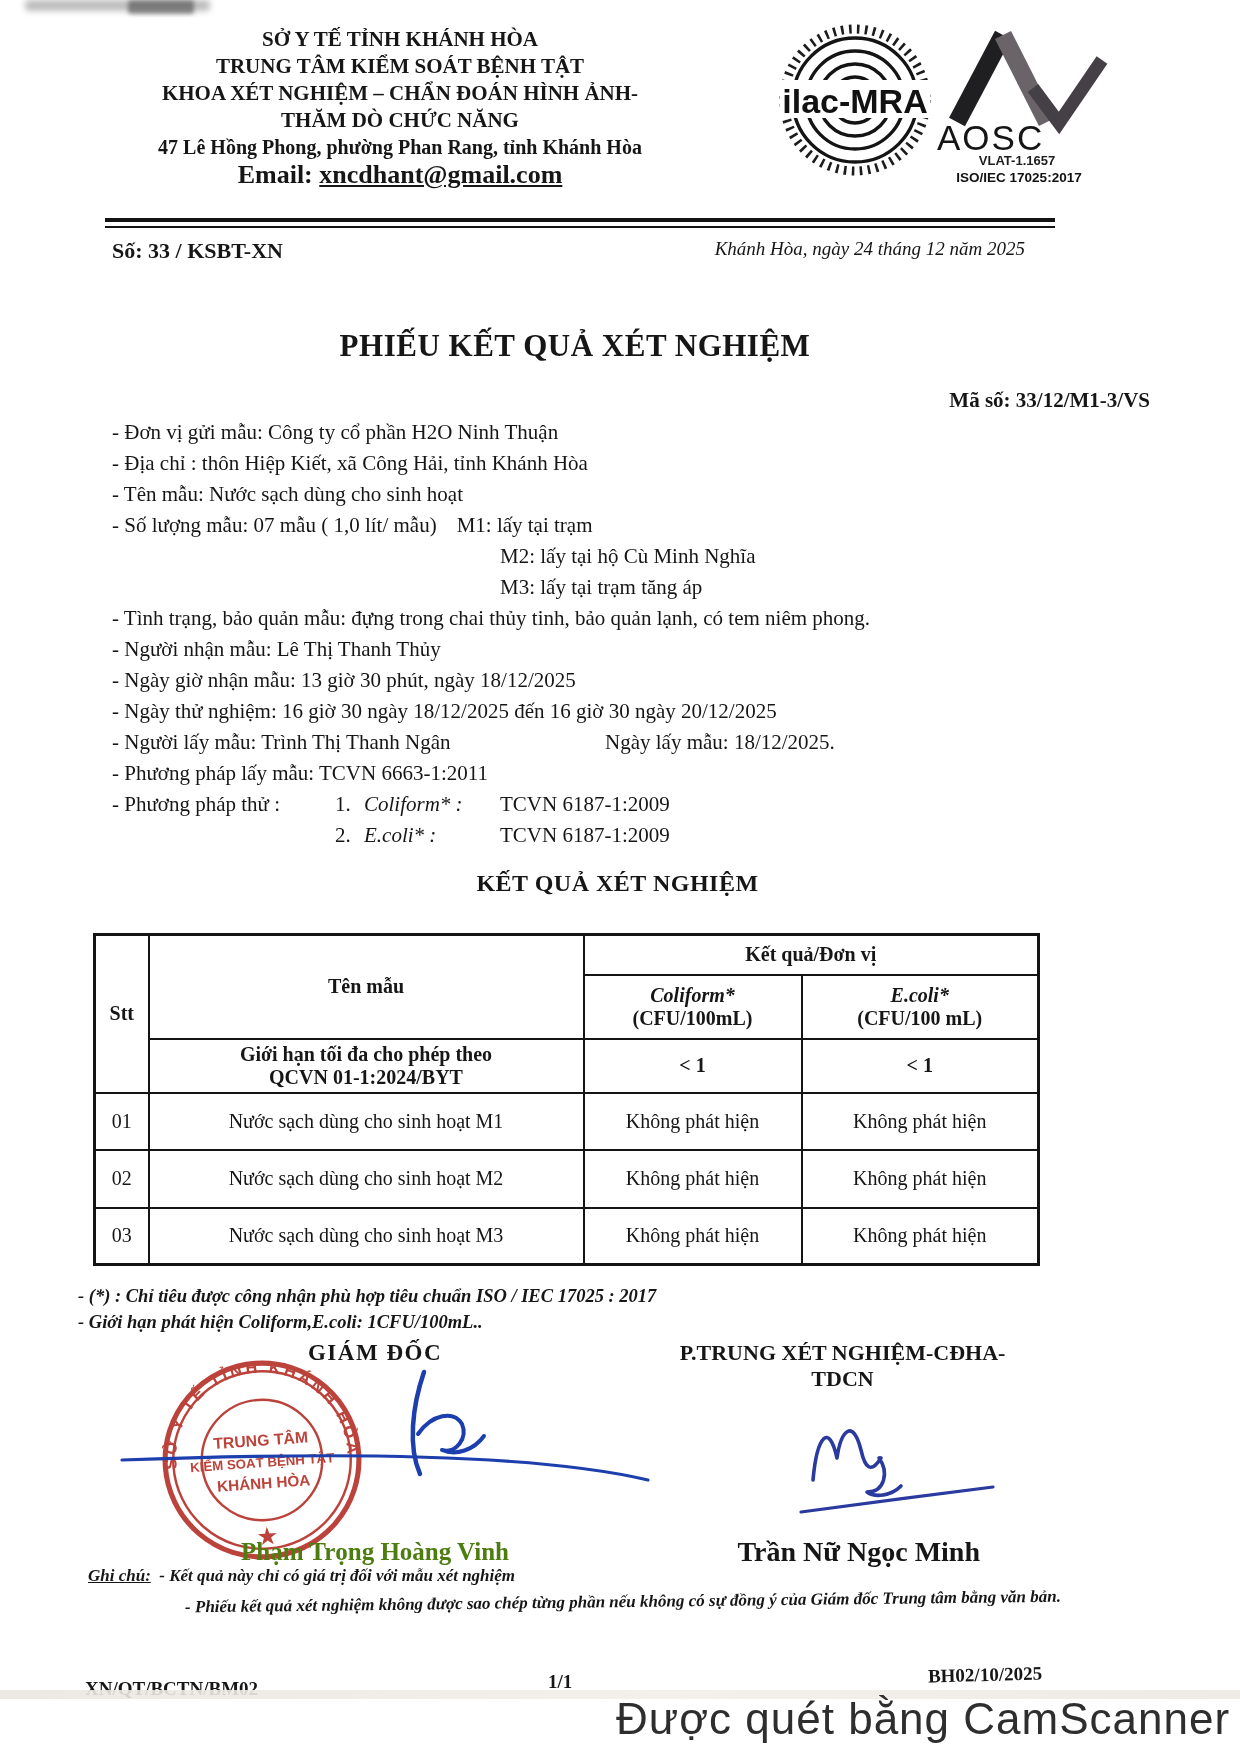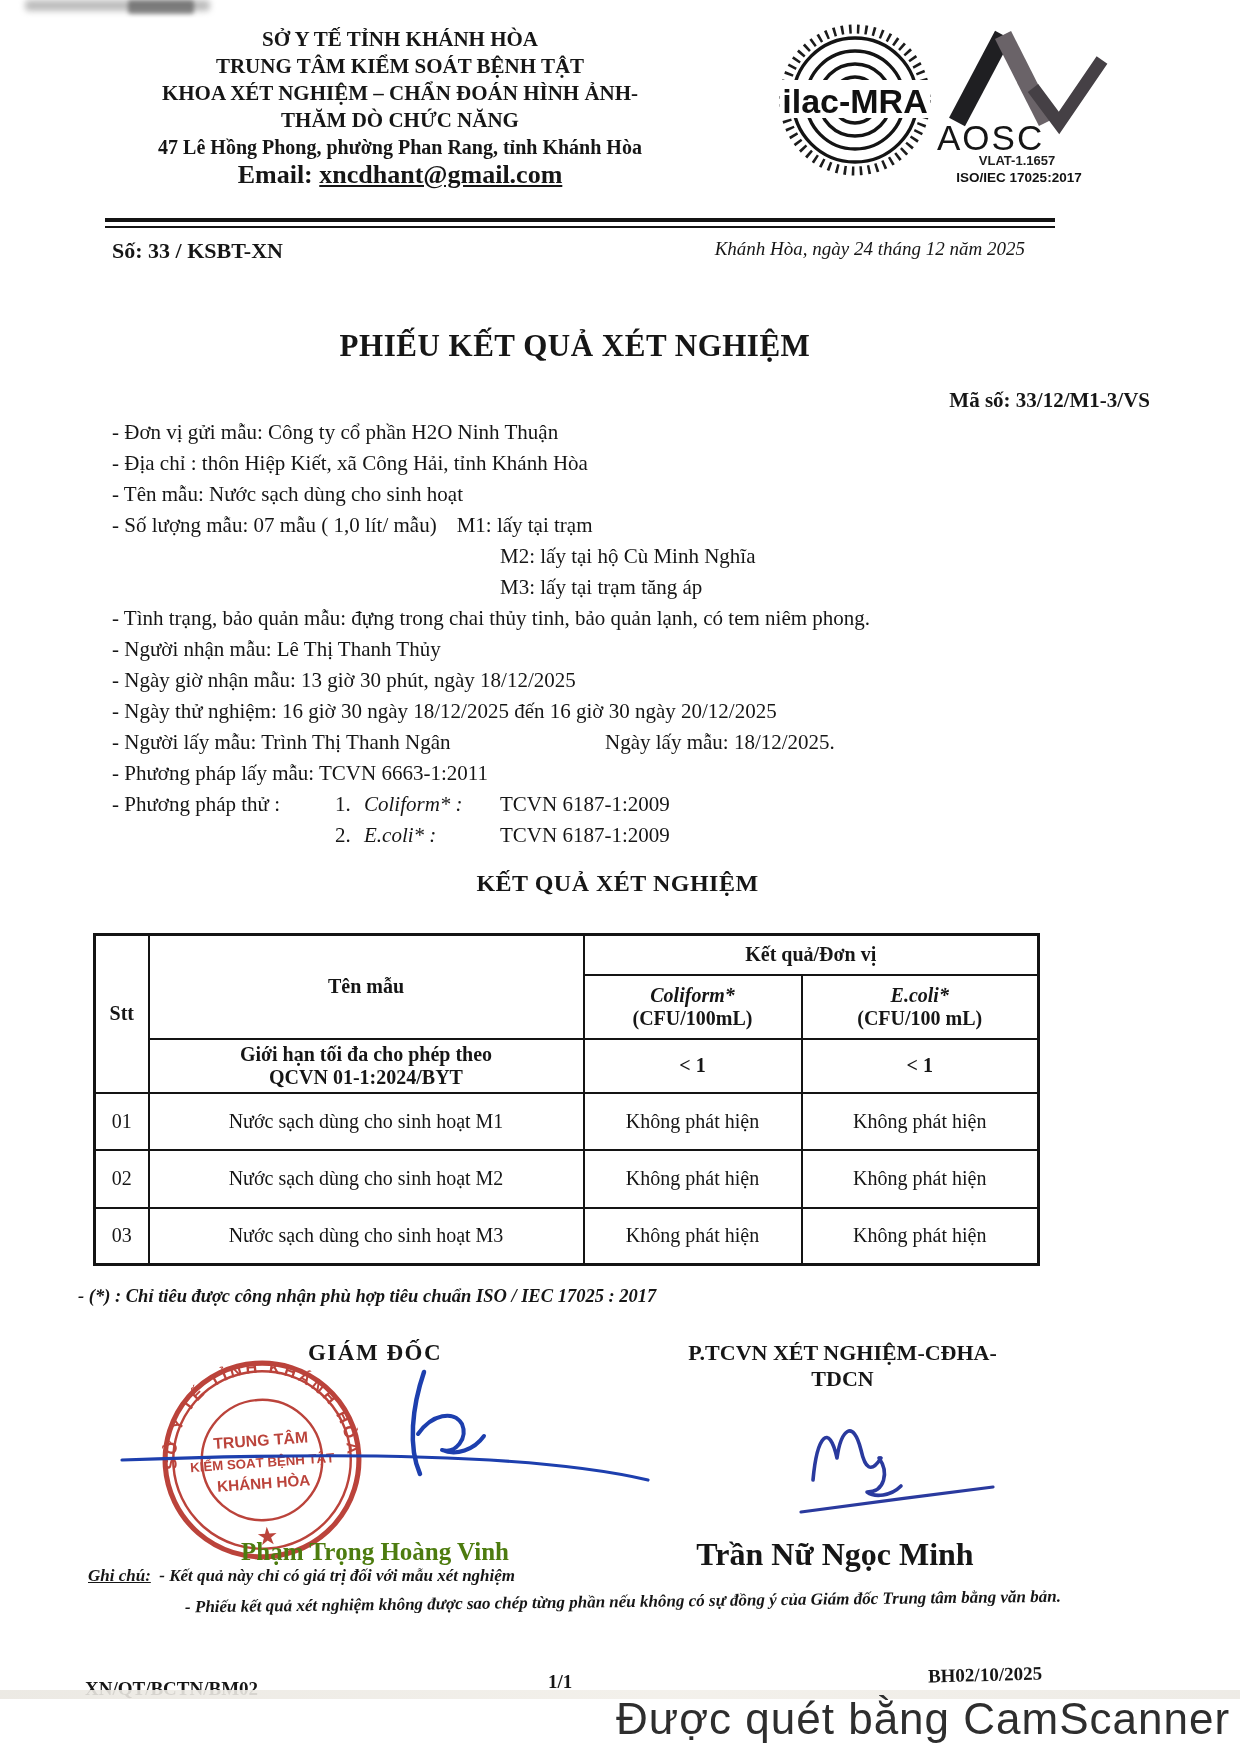--- a/index.html
+++ b/index.html
@@ -37,21 +37,21 @@
   table.res{border:3px solid #141414;}
   td.bold{font-weight:bold;}
   td.name-cell{text-align:left;padding-left:12px;font-weight:normal;}
   .it{font-style:italic;}
   
   .fnotes{left:78px;top:1283px;font-size:18.5px;font-weight:bold;font-style:italic;line-height:26px;}
   
   .sig-title-left{left:255px;top:1340px;width:240px;text-align:center;font-size:23px;font-weight:bold;letter-spacing:1.5px;}
   .sig-title-right{left:660px;top:1340px;width:365px;text-align:center;font-size:22px;font-weight:bold;}
   .name-left{left:225px;top:1538px;width:300px;text-align:center;font-size:25px;font-weight:bold;color:#4d7c0f;}
-  .name-right{left:690px;top:1536px;width:290px;text-align:center;font-size:32px;font-weight:bold;}
+  .name-right{left:690px;top:1536px;width:290px;text-align:right;font-size:28px;font-weight:bold;}
   .stamp-wrap{left:160px;top:1358px;width:204px;height:204px;transform:rotate(-4deg);opacity:.92;mix-blend-mode:multiply;}
   .sig-left-wrap{left:100px;top:1362px;}
   .sig-right-wrap{left:795px;top:1408px;}
   
   .notes1{left:88px;top:1566px;font-size:17px;font-weight:bold;font-style:italic;white-space:nowrap;}
   .notes1 .lbl{text-decoration:underline;}
   .notes2{left:185px;top:1592px;font-size:17px;font-weight:bold;font-style:italic;white-space:nowrap;transform:rotate(-.7deg);}
   
   .foot-left{left:85px;top:1678px;font-size:19px;font-weight:bold;}
   .foot-center{left:548px;top:1671px;font-size:19px;font-weight:bold;}
@@ -163,24 +163,25 @@
     <td>03</td>
     <td class="name-cell">Nước sạch dùng cho sinh hoạt M3</td>
     <td>Không phát hiện</td>
     <td>Không phát hiện</td>
   </tr>
 </tbody>
   </table>
 
 <div class="abs fnotes">
   <div>- (*) : Chỉ tiêu được công nhận phù hợp  tiêu chuẩn ISO / IEC 17025 : 2017</div>
+  <div>- Giới hạn phát hiện Coliform,E.coli: 1CFU/100mL..</div>
 </div>
 
 <div class="abs sig-title-left">GIÁM ĐỐC</div>
-<div class="abs sig-title-right">P.TCVN XÉT NGHIỆM-CĐHA-TDCN</div>
+<div class="abs sig-title-right">P.TRUNG XÉT NGHIỆM-CĐHA-TDCN</div>
 
 <svg class="abs stamp-wrap" viewBox="0 0 200 200">
   <circle cx="100" cy="100" r="95" fill="none" stroke="#b5332a" stroke-width="5"></circle>
   <circle cx="100" cy="100" r="87" fill="none" stroke="#b5332a" stroke-width="2.4"></circle>
   <circle cx="100" cy="100" r="59" fill="none" stroke="#b5332a" stroke-width="2.4"></circle>
   <path id="ringPath" d="M 24 134 A 84 84 0 1 1 176 134" fill="none"></path>
   <text font-family="Liberation Sans, sans-serif" font-size="16" font-weight="bold" fill="#b5332a" letter-spacing="3">
     <textPath href="#ringPath" startOffset="50%" text-anchor="middle">SỞ Y TẾ TỈNH KHÁNH HÒA</textPath>
   </text>
   <text x="100" y="86" text-anchor="middle" font-family="Liberation Sans, sans-serif" font-size="15.5" font-weight="bold" fill="#b5332a">TRUNG TÂM</text>

